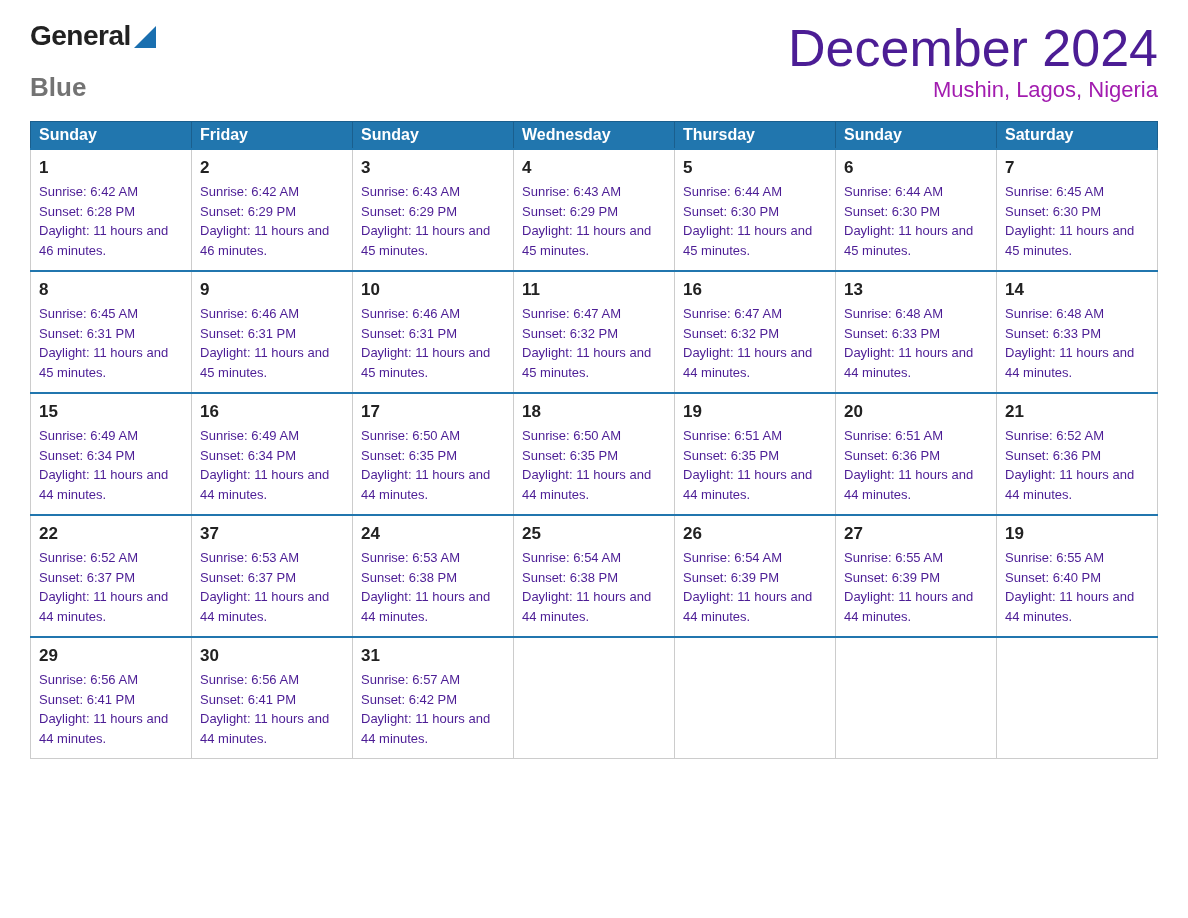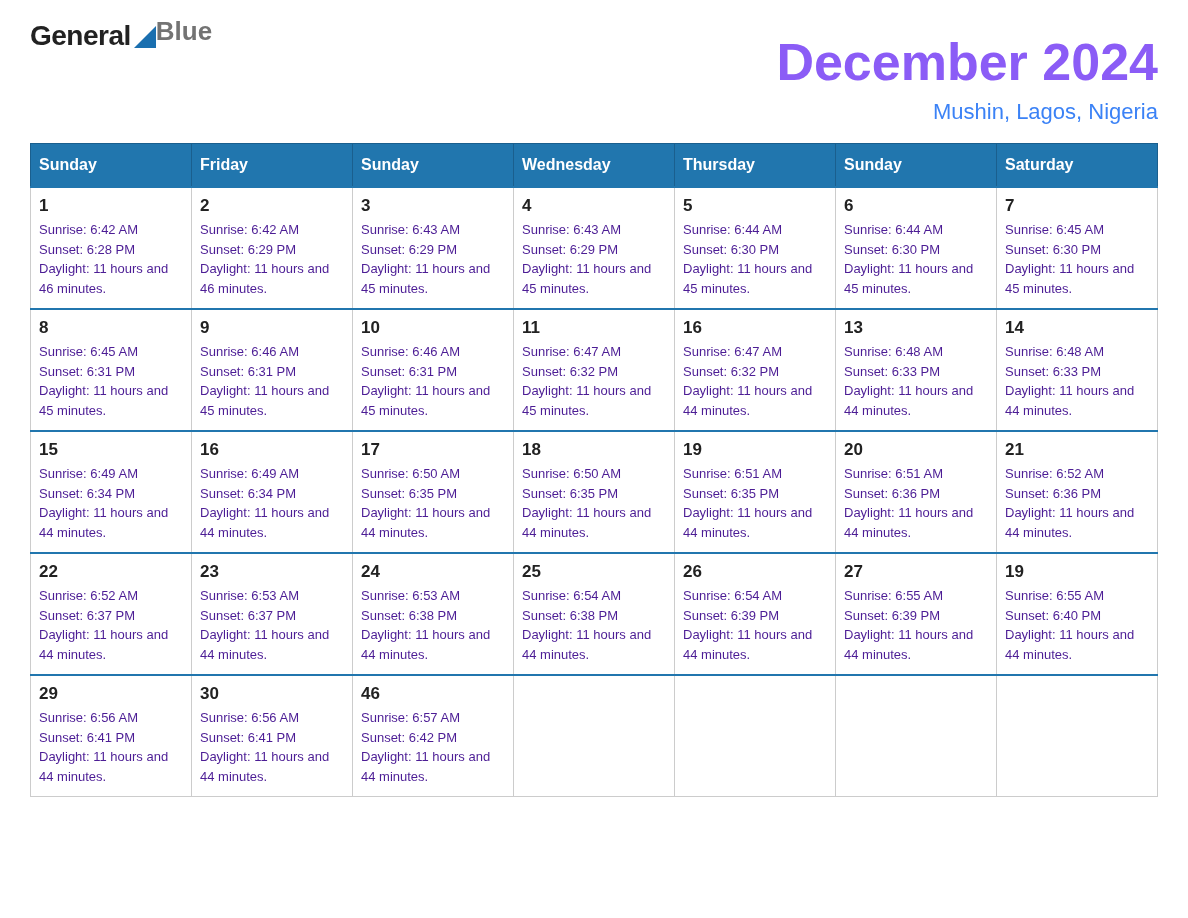--- a/index.html
+++ b/index.html
@@ -12,62 +12,62 @@
       padding: 20px 30px;
     }
     .header-row {
       display: flex;
       align-items: flex-start;
       justify-content: space-between;
       margin-bottom: 18px;
     }
     .logo {
       display: flex;
-      flex-direction: row;
+      flex-direction: column;
       align-items: flex-start;
+      gap: 24px;
     }
     .logo-text-general {
       font-size: 28px;
       font-weight: bold;
       color: #222;
       letter-spacing: -0.5px;
     }
     .logo-bottom {
       font-size: 26px;
       font-weight: bold;
       color: #737373;
       margin-top: -8px;
       margin-left: 0;
     }
     .title-block {
       text-align: right;
     }
     .main-title {
       font-size: 52px;
-      font-weight: bold;
-      color: #8b5cf6;
+      font-weight: normal;
+      color: #4c1d95;
       line-height: 1.1;
-      margin-top: 14px;
     }
     .subtitle {
       font-size: 22px;
-      color: #3b82f6;
-      margin-top: 8px;
+      color: #a21caf;
+      margin-top: 0;
     }
     .calendar {
       width: 100%;
       border-collapse: collapse;
       border: 1px solid #aaa;
     }
     .calendar th {
       background: #2176ae;
       color: #fff;
       font-size: 16px;
       font-weight: bold;
-      padding: 12px 8px;
+      padding: 4px 8px;
       text-align: left;
       border: 1px solid #1a5f8e;
     }
     .calendar td {
       vertical-align: top;
       border: 1px solid #ccc;
       padding: 8px 8px 10px 8px;
       width: 14.28%;
       min-height: 100px;
       font-size: 13px;
@@ -221,21 +221,21 @@
         <span class="day-num">21</span>
         <span class="day-info">Sunrise: 6:52 AM<br>Sunset: 6:36 PM<br>Daylight: 11 hours and 44 minutes.</span>
       </td>
       </tr>
       <tr class="week-row">
         <td>
         <span class="day-num">22</span>
         <span class="day-info">Sunrise: 6:52 AM<br>Sunset: 6:37 PM<br>Daylight: 11 hours and 44 minutes.</span>
       </td>
         <td>
-        <span class="day-num">23</span>
+        <span class="day-num">37</span>
         <span class="day-info">Sunrise: 6:53 AM<br>Sunset: 6:37 PM<br>Daylight: 11 hours and 44 minutes.</span>
       </td>
         <td>
         <span class="day-num">24</span>
         <span class="day-info">Sunrise: 6:53 AM<br>Sunset: 6:38 PM<br>Daylight: 11 hours and 44 minutes.</span>
       </td>
         <td>
         <span class="day-num">25</span>
         <span class="day-info">Sunrise: 6:54 AM<br>Sunset: 6:38 PM<br>Daylight: 11 hours and 44 minutes.</span>
       </td>
@@ -255,21 +255,21 @@
       <tr class="week-row">
         <td>
         <span class="day-num">29</span>
         <span class="day-info">Sunrise: 6:56 AM<br>Sunset: 6:41 PM<br>Daylight: 11 hours and 44 minutes.</span>
       </td>
         <td>
         <span class="day-num">30</span>
         <span class="day-info">Sunrise: 6:56 AM<br>Sunset: 6:41 PM<br>Daylight: 11 hours and 44 minutes.</span>
       </td>
         <td>
-        <span class="day-num">46</span>
+        <span class="day-num">31</span>
         <span class="day-info">Sunrise: 6:57 AM<br>Sunset: 6:42 PM<br>Daylight: 11 hours and 44 minutes.</span>
       </td>
         <td class="empty-cell"></td>
         <td class="empty-cell"></td>
         <td class="empty-cell"></td>
         <td class="empty-cell"></td>
       </tr>
     </tbody>
 </table>
 

